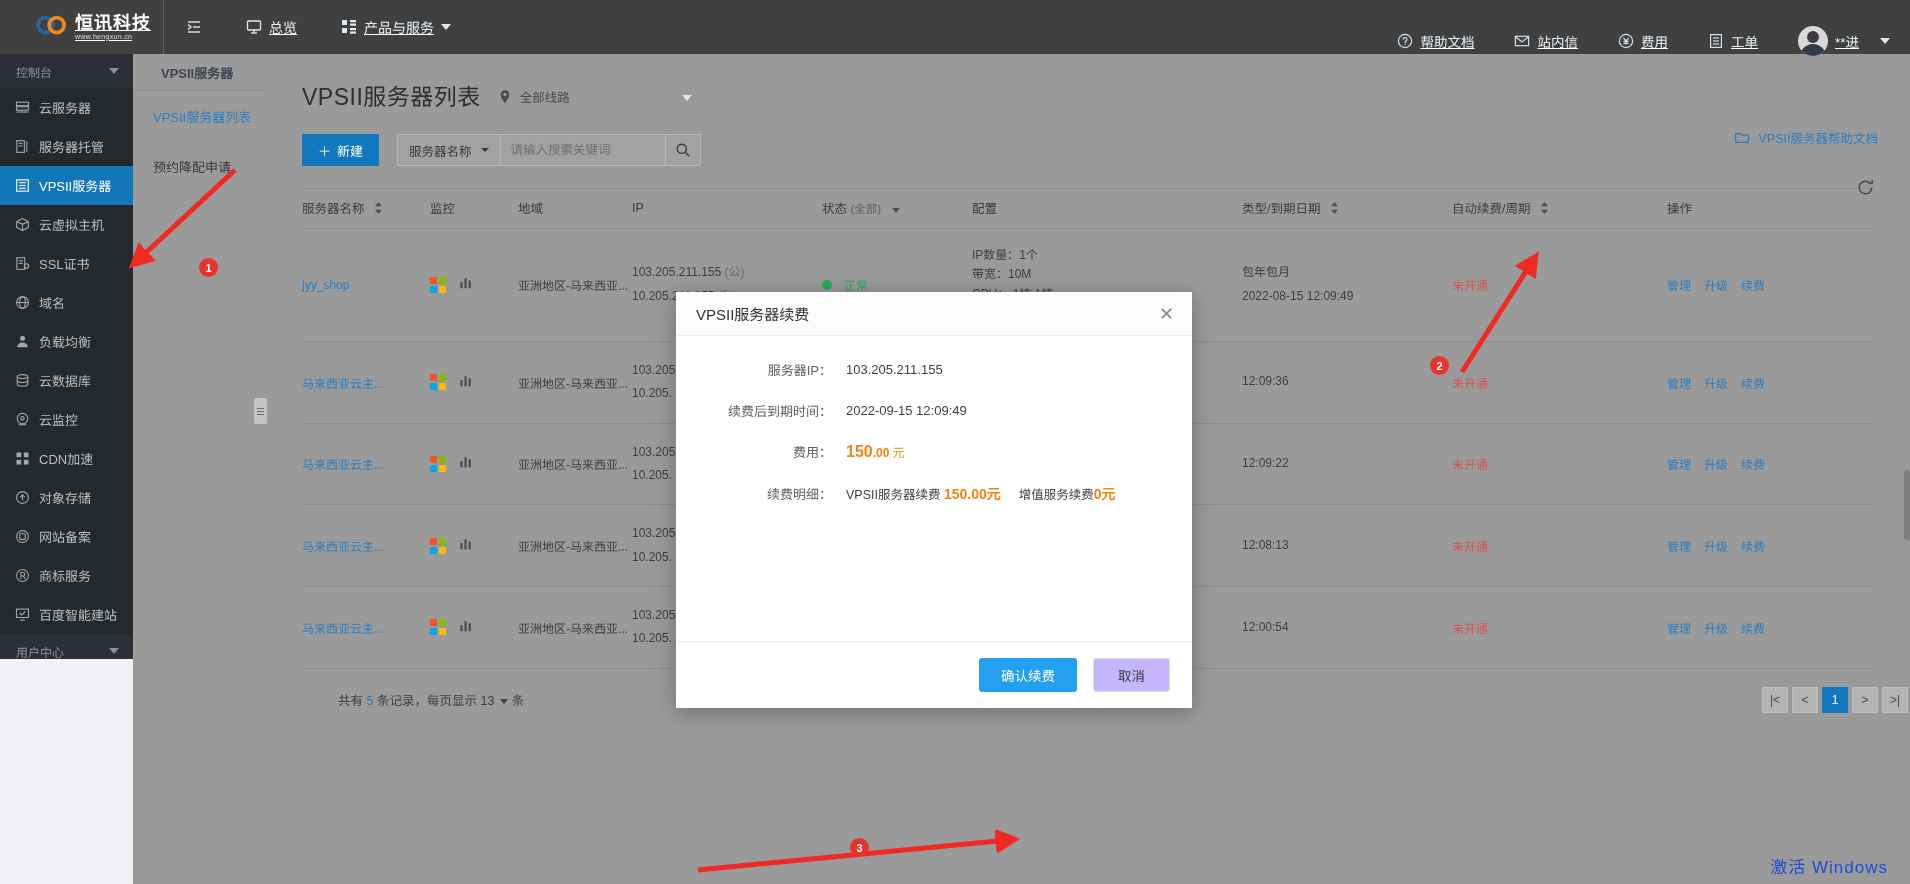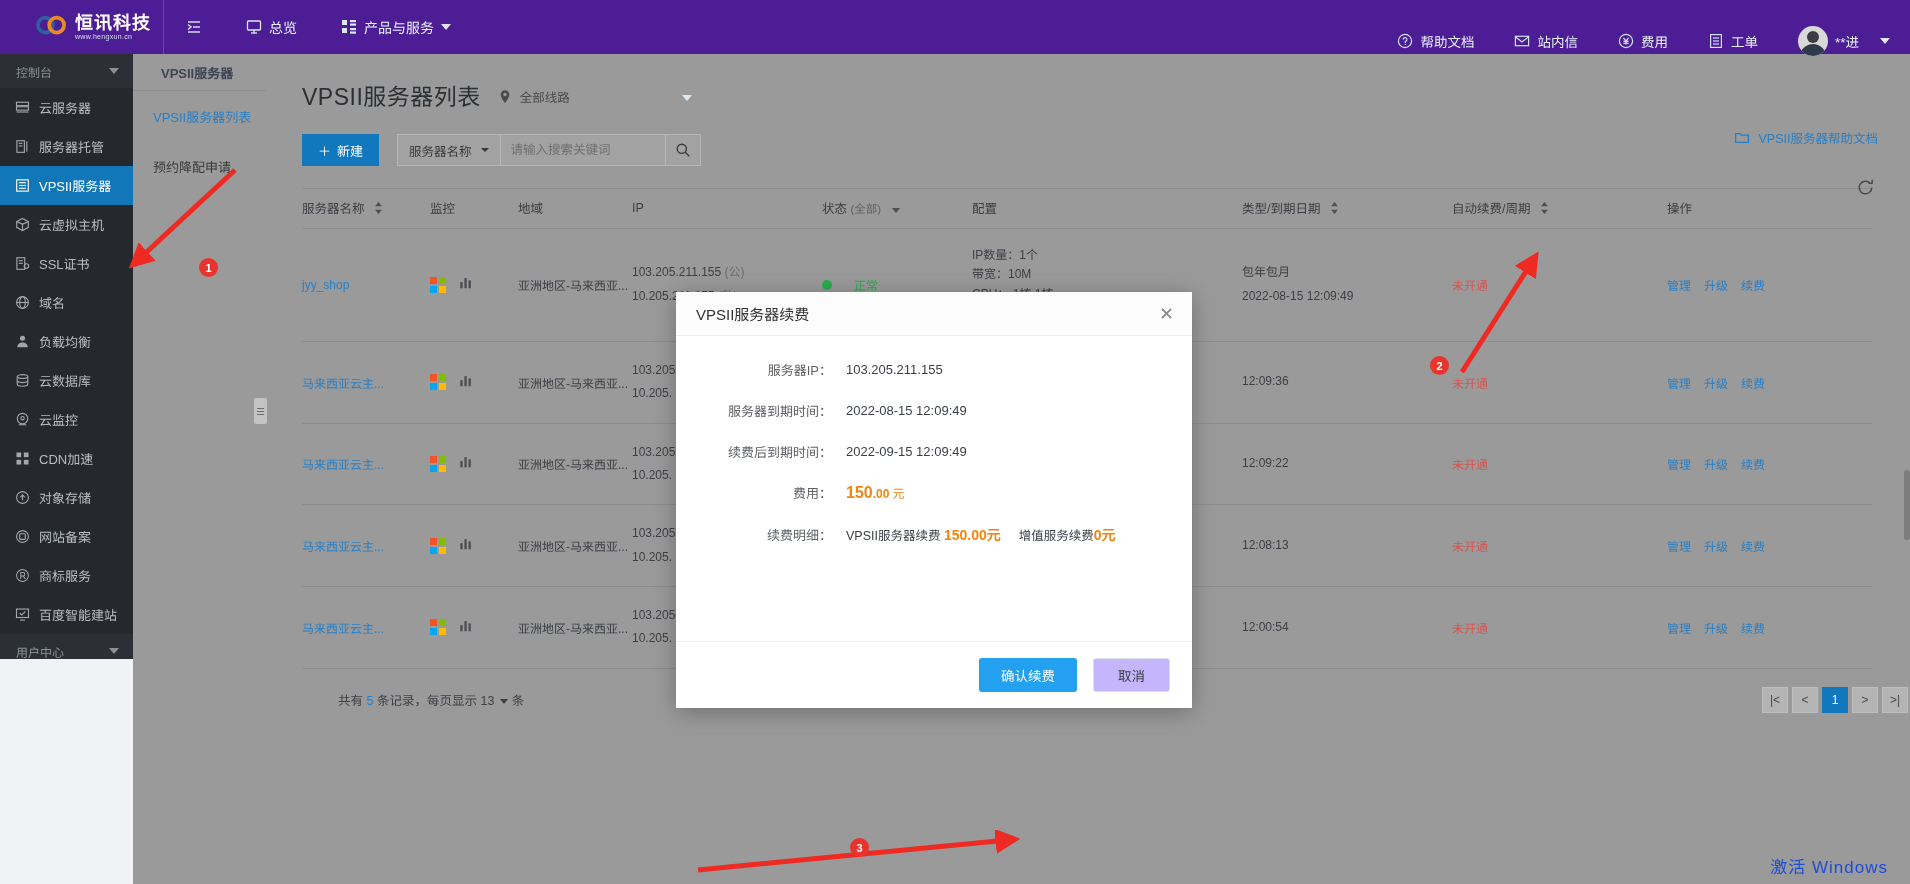--- a/index.html
+++ b/index.html
@@ -10,22 +10,23 @@
     overflow: hidden;
     font-family: "Liberation Sans", "DejaVu Sans", sans-serif;
     font-size: 13px;
     background: #f0f2f5;
   }
   #app { position: relative; width: 1910px; height: 884px; overflow: hidden; }
 
   
   .topbar {
     position: absolute; top: 0; left: 0; width: 1910px; height: 54px;
-    background: #4c1d95; display: flex; align-items: center; color: #ffffff;
+    background: #404040; display: flex; align-items: center; color: #ffffff;
     z-index: 40;
+    text-decoration: underline;
   }
   .brand {
     width: 163px; height: 54px; display: flex; align-items: center;
     padding-left: 36px; flex: 0 0 163px;
   }
   .brand-logo { position: relative; width: 34px; height: 30px; flex: none; }
   .brand-text { margin-left: 5px; line-height: 1.05; }
   .brand-cn { font-size: 18px; font-weight: 700; letter-spacing: 1px; color: #fff; }
   .brand-url { font-size: 7px; color: #cfe2ee; letter-spacing: .3px; }
 
@@ -155,21 +156,21 @@
   }
   table.grid tbody td {
     font-size: 12px; color: #3c3f44; padding: 17px 0; vertical-align: middle;
     border-bottom: 1px solid #8d8d8d;
   }
   .sortarrows { display: inline-block; margin-left: 6px; position: relative; top: 1px; }
   .th-sub { color: #5d6066; font-size: 11.5px; }
   .cell-link { color: #2a7fc4; cursor: pointer; }
   .ip-line { line-height: 1.95; white-space: nowrap; }
   .ip-tag { color: #6a6d72; }
-  .status-cell { display: flex; align-items: center; gap: 22px; }
+  .status-cell { display: flex; align-items: center; gap: 12px; }
   .dot-green { width: 10px; height: 10px; border-radius: 50%; background: #2aad4f; flex:none; }
   .status-ok { color: #2aad4f; }
   .cfg-line { line-height: 1.62; white-space: nowrap; }
   .type-line { line-height: 1.95; white-space: nowrap; }
   .warn { color: #d9534f; }
   .ops { display: flex; gap: 13px; }
   .ops span { color: #2a7fc4; cursor: pointer; }
   .win-logo { display: inline-grid; grid-template-columns: 7px 7px; grid-gap: 2px; vertical-align: middle; }
   .win-logo i { display: block; width: 7px; height: 7px; }
   .monitor-cell { display: flex; align-items: center; gap: 13px; }
@@ -896,24 +897,20 @@
     <div class="modal-head">
       <div class="modal-title">VPSII服务器续费</div>
       <div class="modal-close">✕</div>
     </div>
     <div class="modal-body">
       <div class="frm-row">
         <div class="frm-label">服务器IP：</div>
         <div class="frm-val">103.205.211.155</div>
       </div>
       <div class="frm-row">
-        <div class="frm-label">服务器到期时间：</div>
-        <div class="frm-val">2022-08-15 12:09:49</div>
-      </div>
-      <div class="frm-row">
         <div class="frm-label">续费后到期时间：</div>
         <div class="frm-val">2022-09-15 12:09:49</div>
       </div>
       <div class="frm-row">
         <div class="frm-label">费用：</div>
         <div class="price">
           <span>150</span><span class="dec">.00</span><span class="yuan">元</span>
         </div>
       </div>
       <div class="frm-row">

